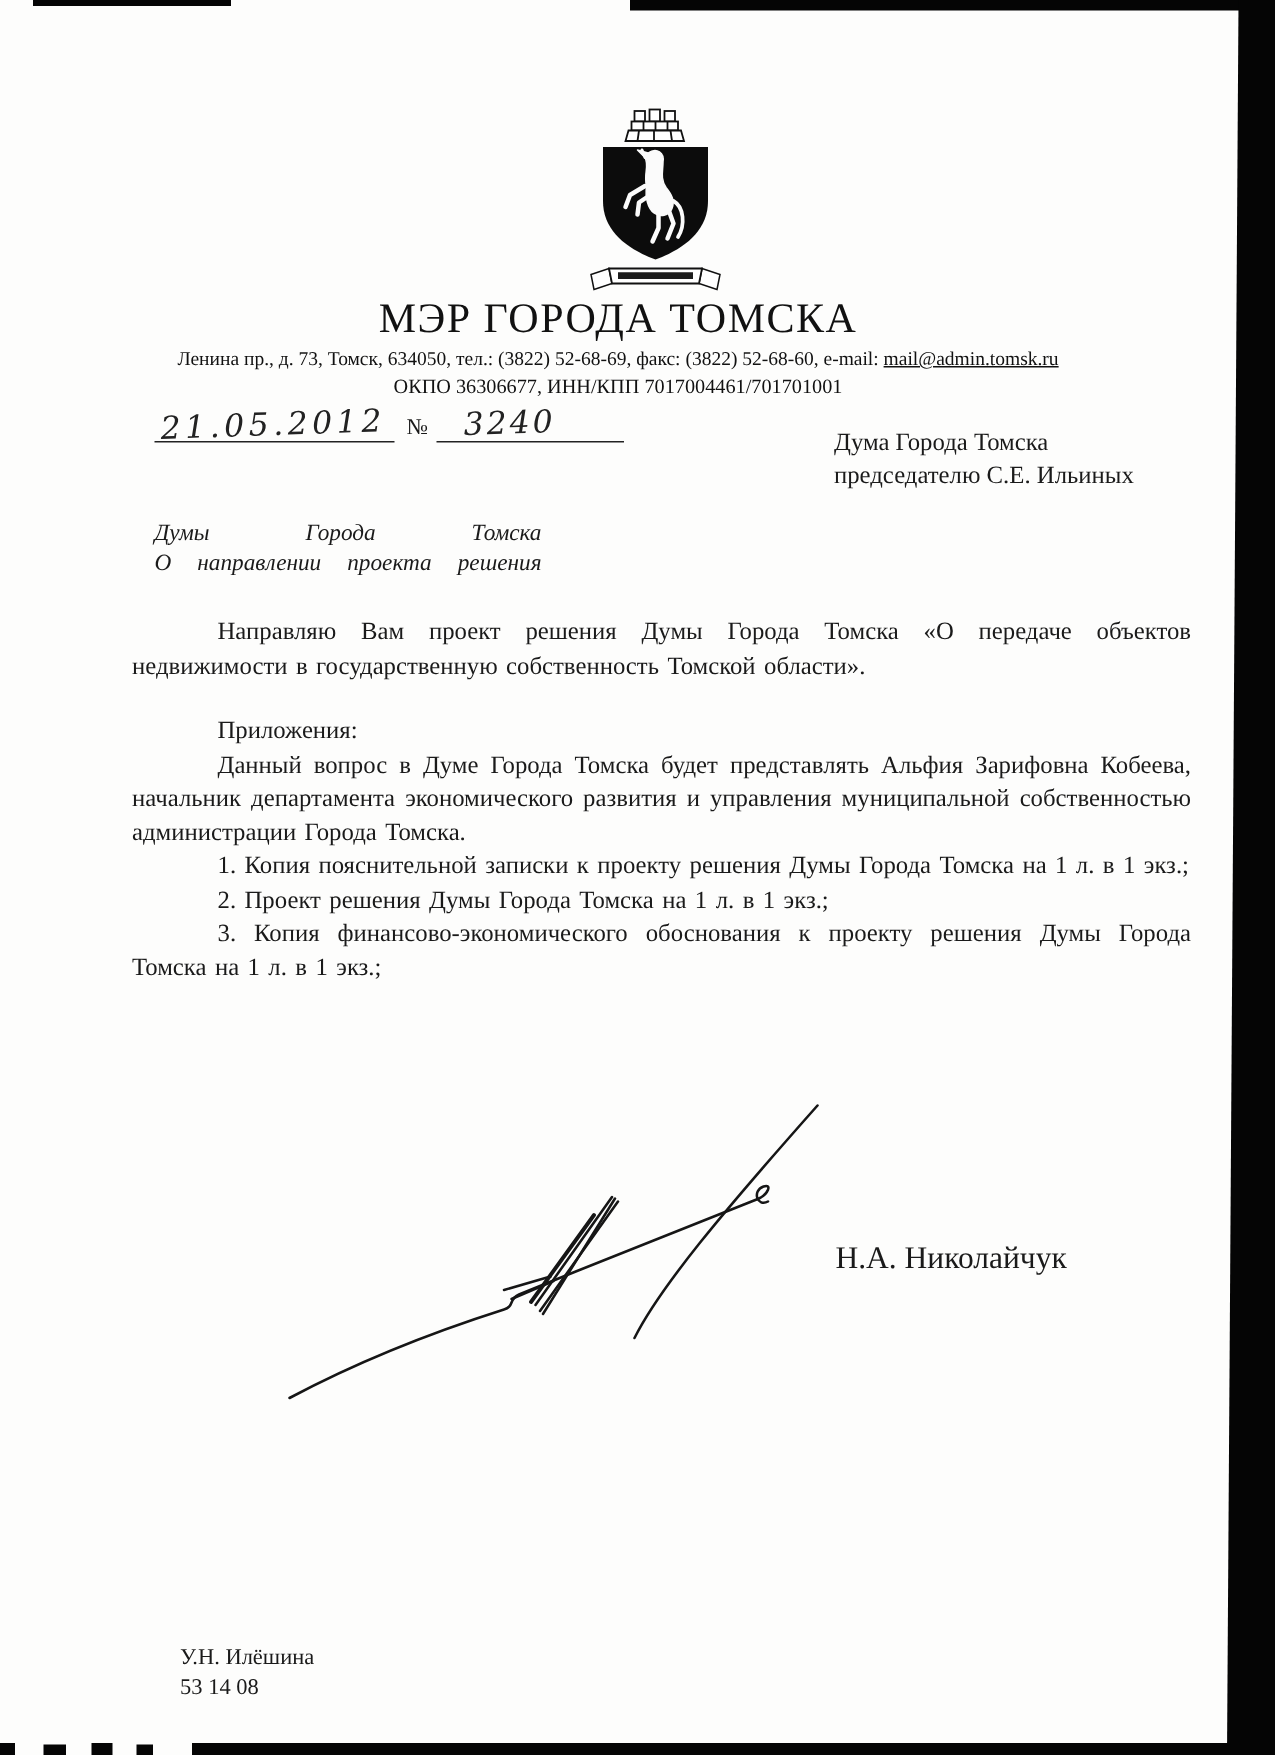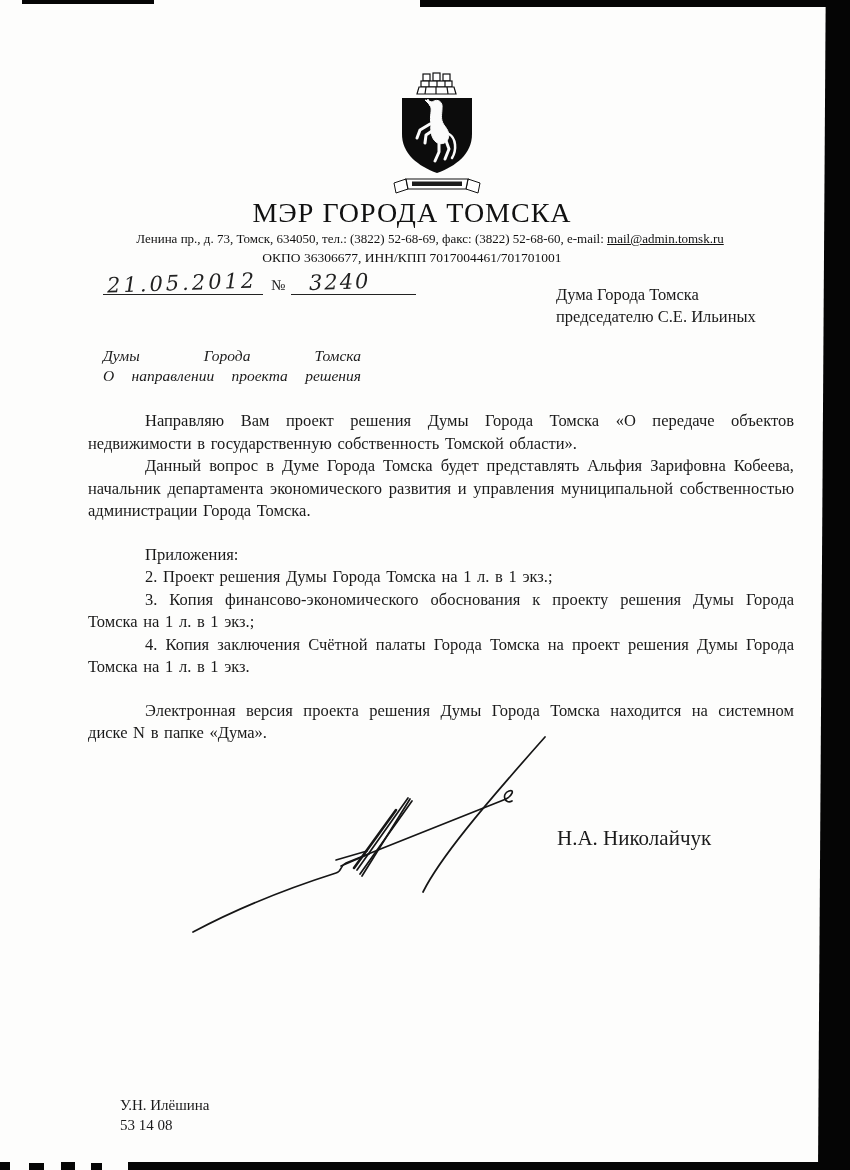--- a/index.html
+++ b/index.html
@@ -6,21 +6,21 @@
   body{width:850px;height:1170px;position:relative;background:#fdfdfc;overflow:hidden;
        font-family:"Liberation Serif",serif;color:#1a1a1a;}
   .abs{position:absolute;}
   
   .artifact{background:#050505;position:absolute;}
   .band-right{position:absolute;top:0;right:0;width:32px;height:1170px;background:#050505;
               clip-path:polygon(24% 0,100% 0,100% 100%,0 100%);}
   
   .crest{left:392px;top:72px;width:92px;height:126px;}
   .org-name{left:0;top:197px;width:824px;text-align:center;font-size:28px;letter-spacing:1px;color:#111;}
-  .addr{left:0;top:231px;width:824px;text-align:center;font-size:13px;color:#111;padding-left:18px;}
+  .addr{left:0;top:231px;width:824px;text-align:center;font-size:13px;color:#111;}
   .codes{left:0;top:250px;width:824px;text-align:center;font-size:13.5px;color:#111;}
   .u{text-decoration:underline;}
   
   .ref{left:103px;top:272px;width:360px;font-size:15px;}
   .ref-row{display:flex;align-items:flex-end;margin-bottom:2px;}
   .field{border-bottom:1.4px solid #222;display:inline-block;position:relative;height:22px;}
   .hw{font-family:"DejaVu Serif",serif;font-style:italic;color:#222;white-space:nowrap;}
   .hw-date{font-size:21px;letter-spacing:3px;display:inline-block;transform:rotate(-2deg);position:absolute;left:4px;bottom:-1px;}
   .hw-num{font-size:21px;letter-spacing:2px;display:inline-block;transform:rotate(-2deg);position:absolute;left:18px;bottom:0;}
   .ref-label{padding:0 6px 1px 0;}
@@ -110,26 +110,25 @@
   <div>председателю С.Е. Ильиных</div>
 </div>
 
 <div class="abs subject">
   <div class="spread">Думы Города Томска</div>
   <div class="spread">О направлении  проекта  решения</div>
 </div>
 
 <div class="abs main">
   <p class="para">Направляю Вам проект решения Думы Города Томска «О передаче объектов недвижимости в государственную собственность Томской области».</p>
+  <p class="para gap-top">Приложения:</p>
   <p class="para">Данный вопрос в Думе Города Томска будет представлять Альфия Зарифовна Кобеева, начальник департамента экономического развития и управления муниципальной собственностью администрации Города Томска.</p>
-  <p class="para gap-top">Приложения:</p>
+  <p class="para">1.  Копия пояснительной записки к проекту решения Думы Города Томска на 1 л. в 1 экз.;</p>
   <p class="para">2.  Проект решения Думы Города Томска на 1 л. в 1 экз.;</p>
   <p class="para">3.  Копия финансово-экономического обоснования к проекту решения Думы Города Томска  на 1 л. в 1 экз.;</p>
-  <p class="para">4.  Копия заключения Счётной палаты Города Томска на проект решения Думы Города Томска на 1 л. в 1 экз.</p>
-  <p class="para gap-top">Электронная версия проекта решения Думы Города Томска находится на системном диске N в папке «Дума».</p>
 </div>
 
 <div class="abs signer">Н.А. Николайчук</div>
 <svg class="abs sig-svg" viewBox="0 0 480 260" xmlns="http://www.w3.org/2000/svg">
   <g fill="none" stroke="#161616" stroke-width="1.7" stroke-linecap="round">
     <path d="M53,232 C100,207 152,187 196,173 C203,171 199,166 206,163 C260,141 316,119 366,99 C372,96 375,89 369,91 C361,94 365,105 372,101"></path>
     <path d="M220,174 L272,101"></path>
     <path d="M222,176 L270,99"></path>
     <path d="M217,170 L268,98"></path>
     <path d="M196,160 L227,151"></path>

